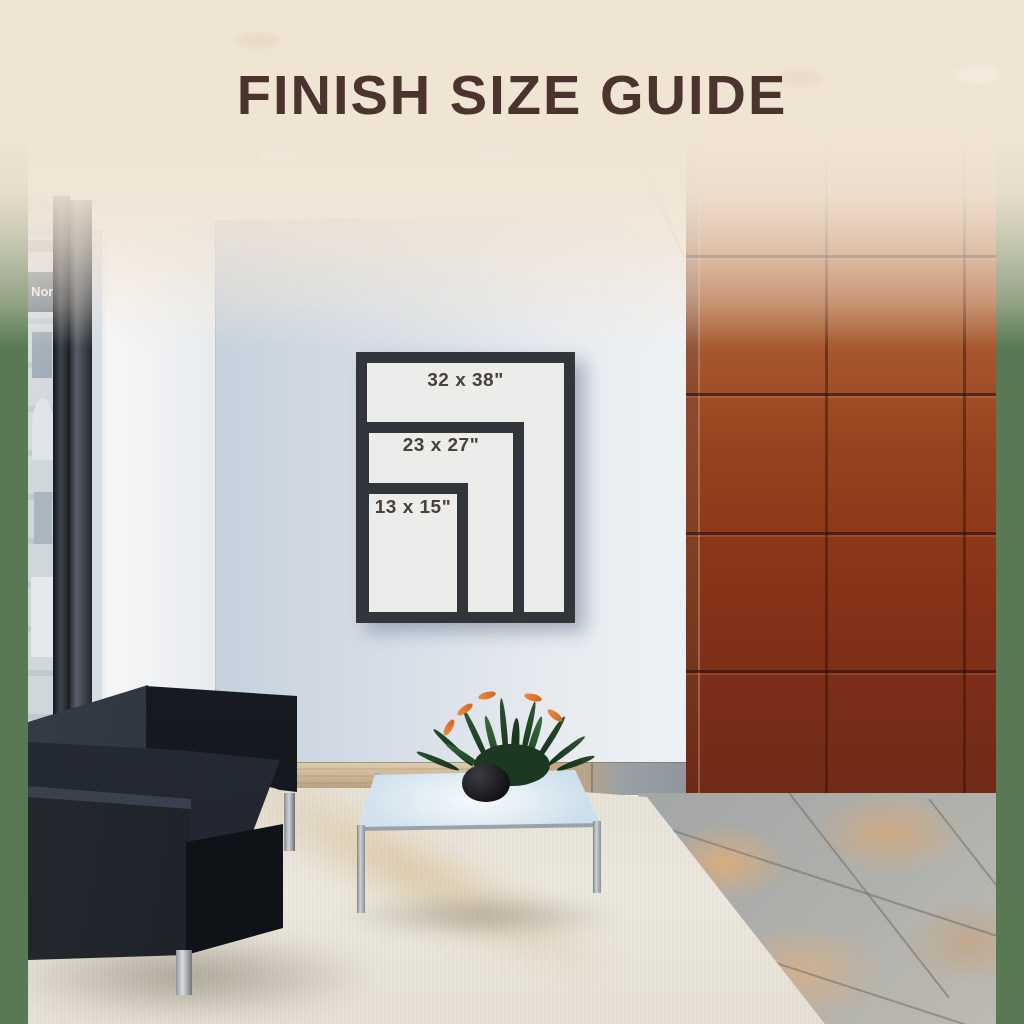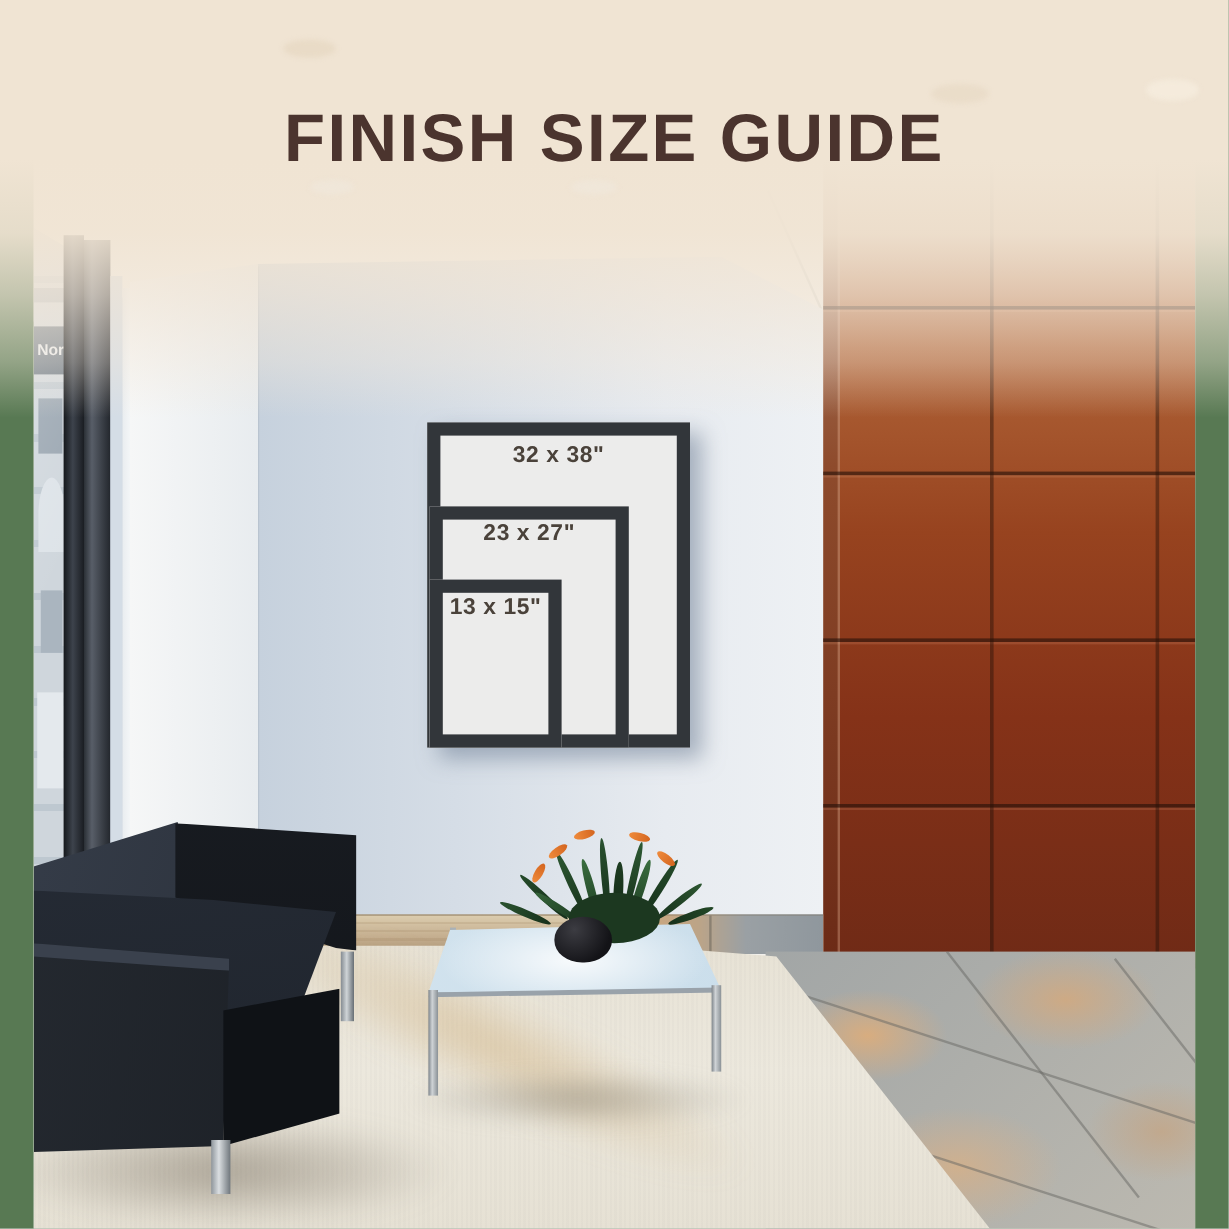--- a/index.html
+++ b/index.html
@@ -114,21 +114,21 @@
   .leaf{position:absolute;border-radius:50%;transform-origin:50% 100%;}
   .foliage{position:absolute;left:48px;top:54px;width:76px;height:42px;border-radius:50%;background:#1c3820;}
   .flower{position:absolute;width:18px;height:7px;border-radius:50%;background:linear-gradient(90deg,#ef8b3c,#d4651f);}
   .pot{position:absolute;left:36px;top:74px;width:48px;height:38px;border-radius:50% 50% 48% 48%;
     background:radial-gradient(circle at 35% 28%,#3c3c42,#131317 72%);}
   
   #cream-overlay{left:0;top:0;width:1024px;height:1024px;pointer-events:none;
     background:linear-gradient(180deg,rgba(240,228,211,1) 0%,rgba(240,228,211,1) 13%,rgba(240,228,211,.93) 19%,rgba(241,229,213,.7) 24%,rgba(243,232,217,.38) 29.5%,rgba(245,235,220,0) 34%);}
   .ceiling-light{border-radius:50%;filter:blur(2px);}
   #page-title{left:0;top:62px;width:1024px;text-align:center;color:#4b342e;
-    font-size:56px;font-weight:bold;letter-spacing:2px;white-space:nowrap;margin-top:20px;}
+    font-size:56px;font-weight:bold;letter-spacing:2px;white-space:nowrap;}
 </style>
 </head>
 <body>
 
 <div id="canvas">
 
   <div id="photo">
 
     <div class="abs ceiling"></div>
     <div class="abs ceiling-corner-line"></div>

